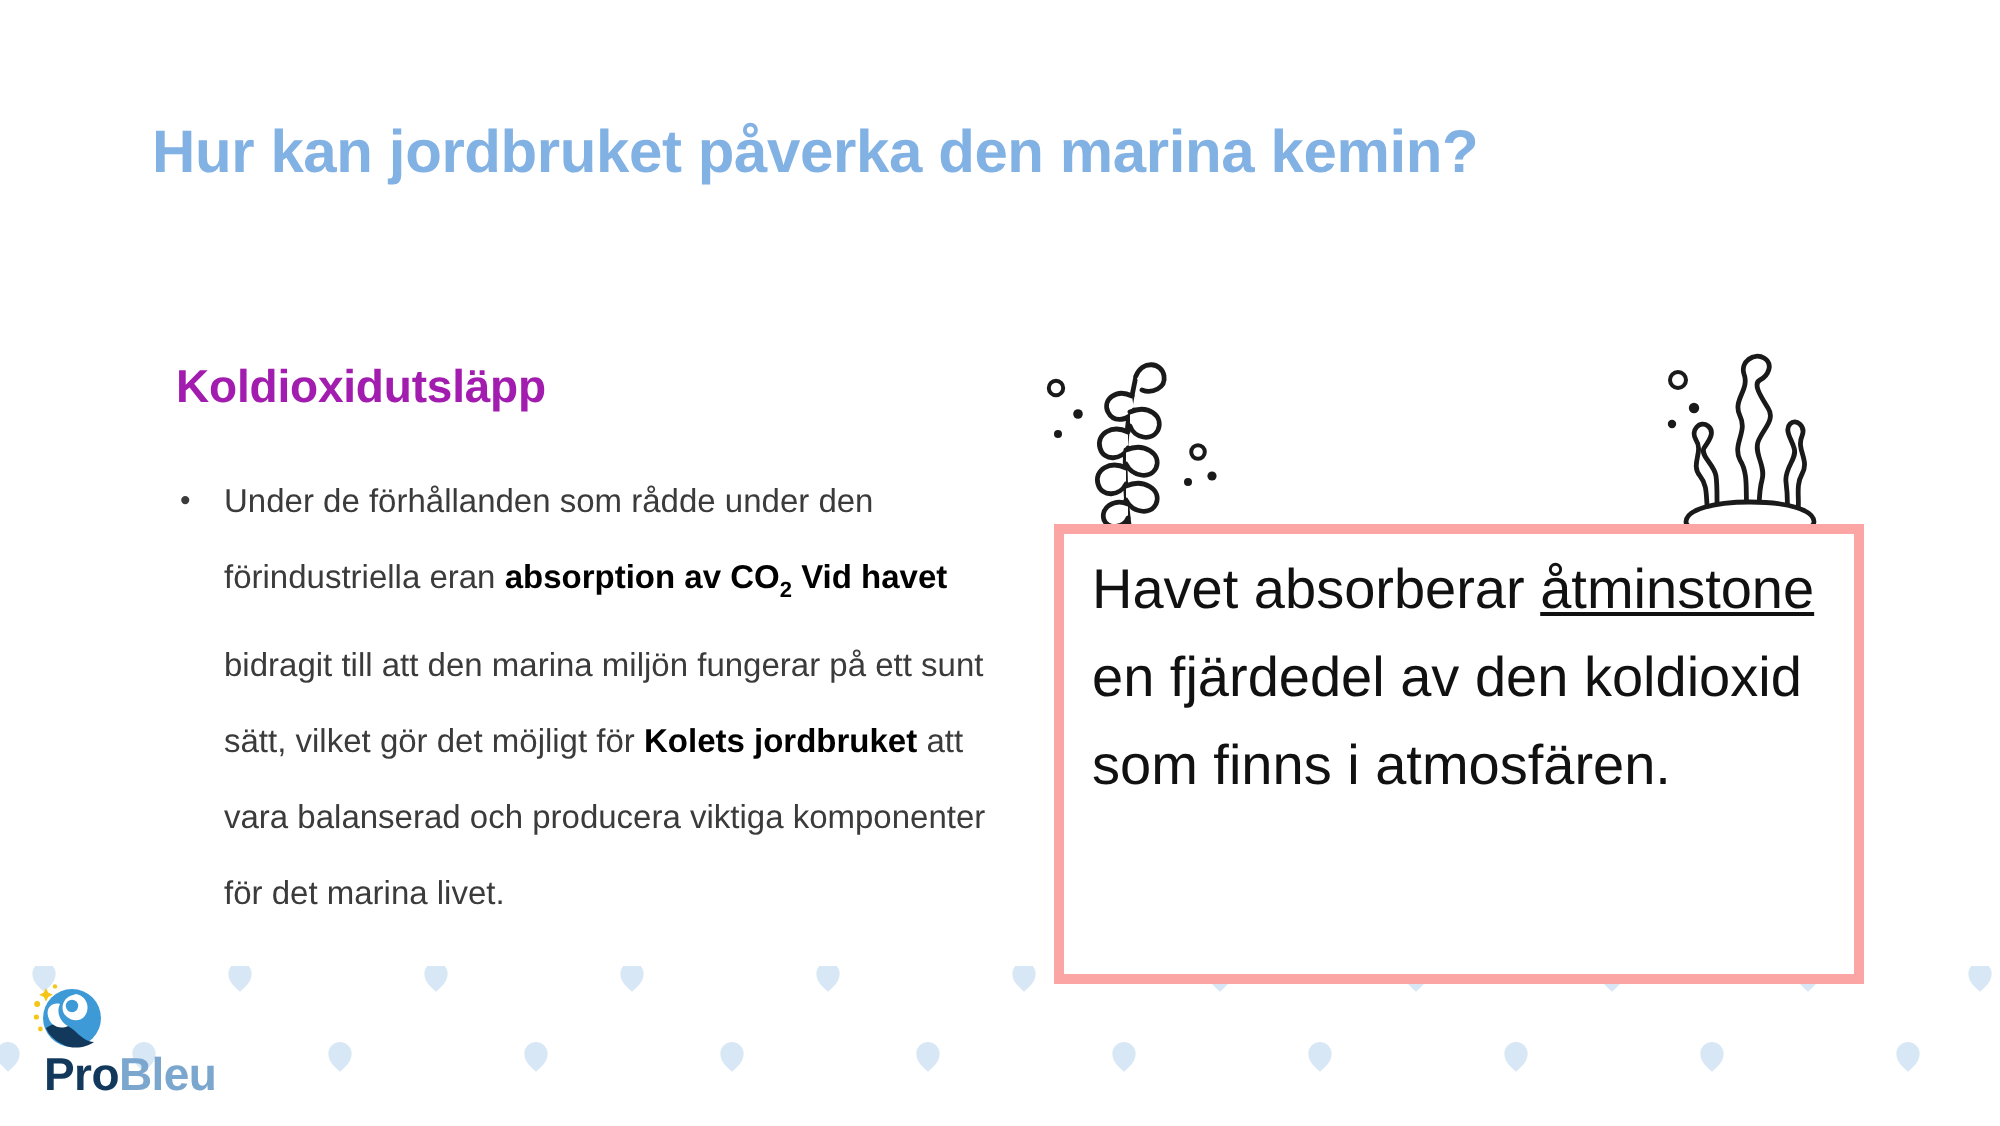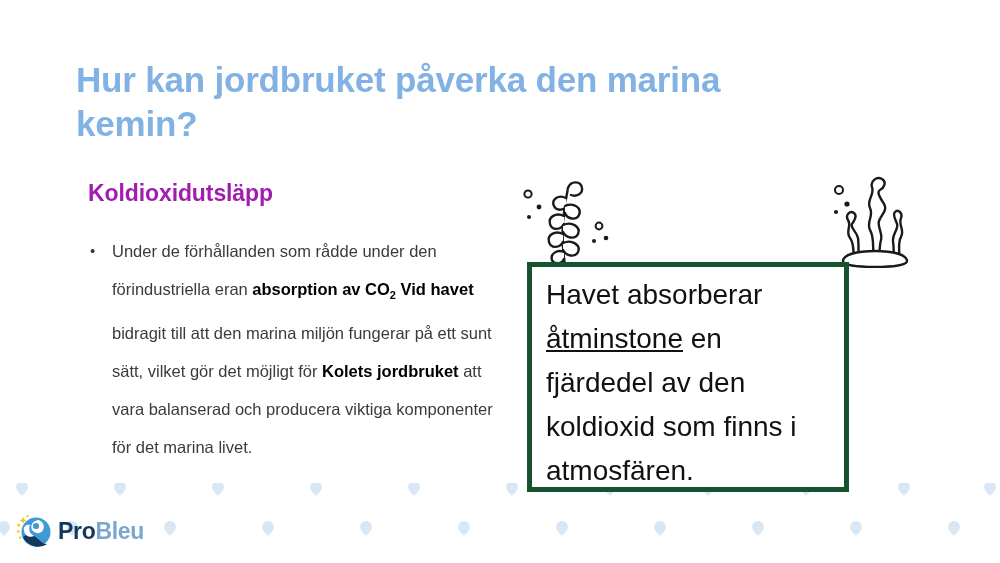--- a/index.html
+++ b/index.html
@@ -19,21 +19,21 @@
     inset: 0;
     background: #ffffff;
   }
 
   
   .slide-title {
     position: absolute;
     left: 76px;
     top: 58px;
     width: 700px;
-    font-size: 35px;
+    font-size: 30px;
     font-weight: bold;
     line-height: 1.26;
     color: #82b1e3;
     letter-spacing: -0.2px;
   }
 
   
   .section-heading {
     position: absolute;
     left: 88px;
@@ -70,23 +70,23 @@
     color: #3b3b3b;
   }
   .bullet-text b { font-weight: bold; color: #000000; }
   .bullet-text sub { font-size: 11px; }
 
   
   .callout-box {
     position: absolute;
     left: 527px;
     top: 262px;
-    width: 322px;
+    width: 405px;
     height: 230px;
-    border: 5px solid #14532d;
+    border: 5px solid #fca5a5;
     box-sizing: border-box;
     background: #ffffff;
     z-index: 4;
   }
   .callout-text {
     position: absolute;
     left: 14px;
     top: 6px;
     right: 8px;
     font-size: 28px;
@@ -112,22 +112,23 @@
     bottom: 0;
     height: 80px;
     z-index: 1;
     pointer-events: none;
   }
   .logo {
     position: absolute;
     left: 16px;
     bottom: 14px;
     display: flex;
-    align-items: center;
+    align-items: flex-start;
     z-index: 5;
+    flex-direction: column;
   }
   .logo-mark { width: 36px; height: 36px; flex: 0 0 36px; }
   .logo-word {
     font-size: 23px;
     font-weight: bold;
     margin-left: 6px;
     letter-spacing: -0.3px;
     line-height: 1;
   }
   .logo-word .pro  { color: #12385c; }

